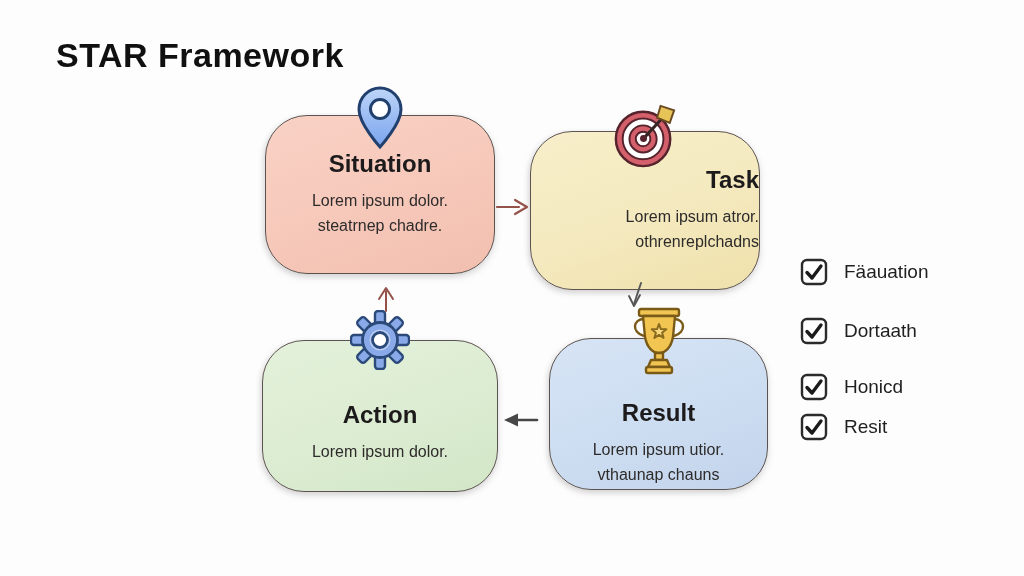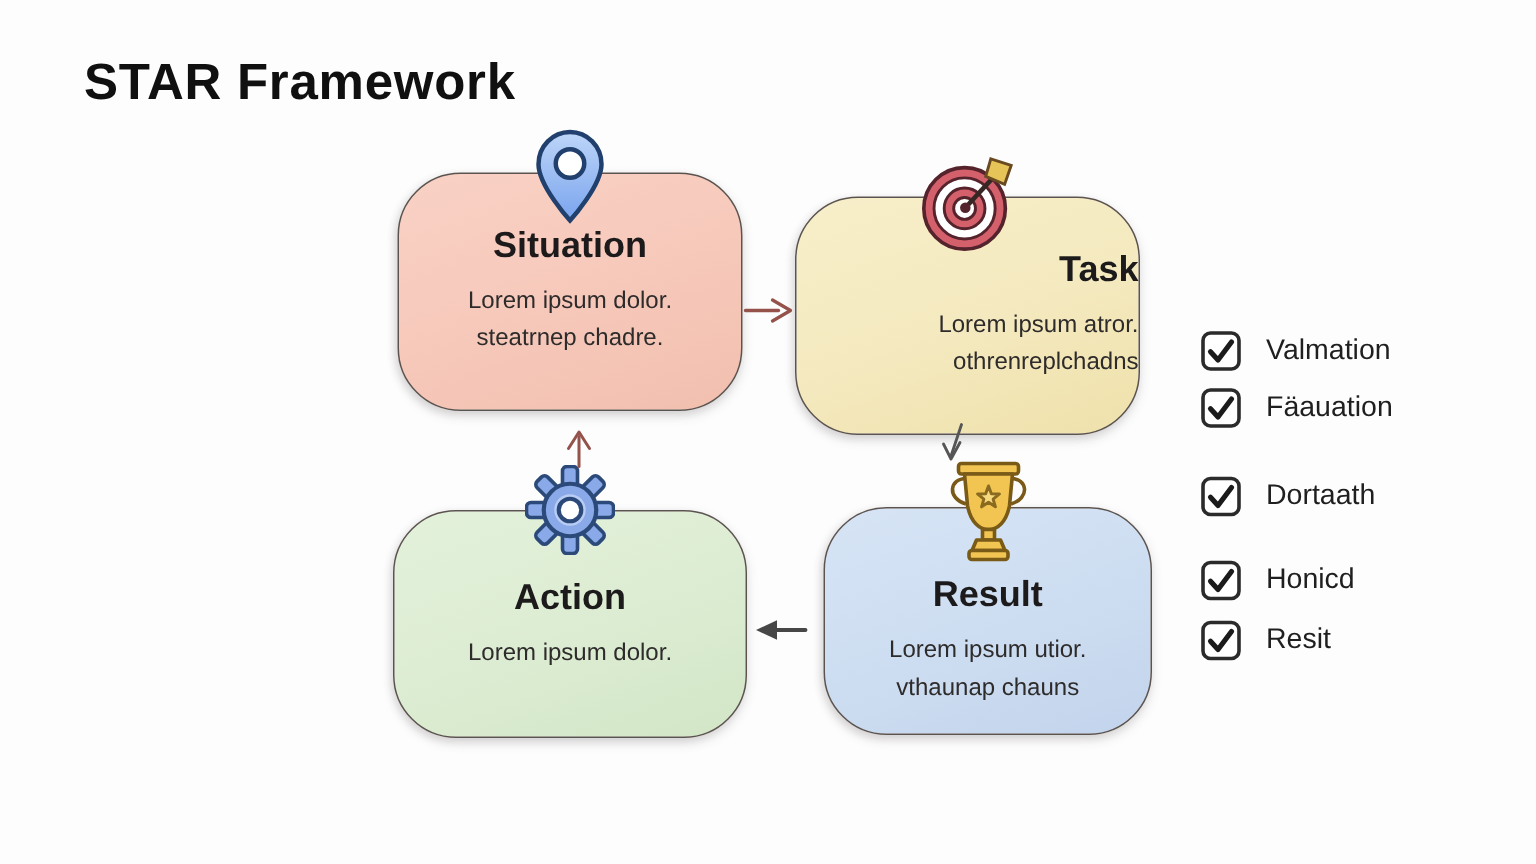--- a/index.html
+++ b/index.html
@@ -40,21 +40,21 @@
   .box-situation .box-icon { top: -30px; }
   .box-task .box-icon      { top: -28px; }
   .box-action .box-icon    { top: -31px; }
   .box-result .box-icon    { top: -34px; }
   .box-title {
     margin-top: 34px;
     font-size: 24px;
     font-weight: 700;
     color: #1c1a1a;
   }
-  .box-action .box-title, .box-result .box-title { margin-top: 44px; }
+  .box-action .box-title, .box-result .box-title { margin-top: 60px; }
   .box-text {
     font-size: 16px;
     line-height: 25px;
     color: #2e2b2b;
   }
   .box-text.first { margin-top: 10px; }
   .arrow-layer {
     position: absolute;
     left: 0; top: 0;
     width: 1024px; height: 576px;
@@ -173,29 +173,20 @@
     <line x1="537" y1="420" x2="508" y2="420"></line>
     <polygon points="504,420 518,413.5 518,426.5" fill="#474747" stroke="none"></polygon>
   </g>
   <g stroke="#94524a" stroke-width="2" fill="none" stroke-linecap="round" stroke-linejoin="round">
     <line x1="386" y1="311" x2="386" y2="291"></line>
     <polyline points="379,299 386,288 393,299"></polyline>
   </g>
 </svg>
 
 <div class="checklist">
-  <div class="check-item" style="top:220px">
-    <span class="checkbox">
-      <svg width="28" height="28" viewBox="0 0 28 28">
-        <rect x="2" y="2" width="24" height="24" rx="5" fill="#ffffff" stroke="#2b2b2b" stroke-width="2.4"></rect>
-        <polyline points="7,14.5 12,20 21,8" fill="none" stroke="#1b1b1b" stroke-width="3.4" stroke-linecap="round" stroke-linejoin="round"></polyline>
-      </svg>
-    </span>
-    <span class="check-label">Valmation</span>
-  </div>
   <div class="check-item" style="top:258px">
     <span class="checkbox">
       <svg width="28" height="28" viewBox="0 0 28 28">
         <rect x="2" y="2" width="24" height="24" rx="5" fill="#ffffff" stroke="#2b2b2b" stroke-width="2.4"></rect>
         <polyline points="7,14.5 12,20 21,8" fill="none" stroke="#1b1b1b" stroke-width="3.4" stroke-linecap="round" stroke-linejoin="round"></polyline>
       </svg>
     </span>
     <span class="check-label">Fäauation</span>
   </div>
   <div class="check-item" style="top:317px">

